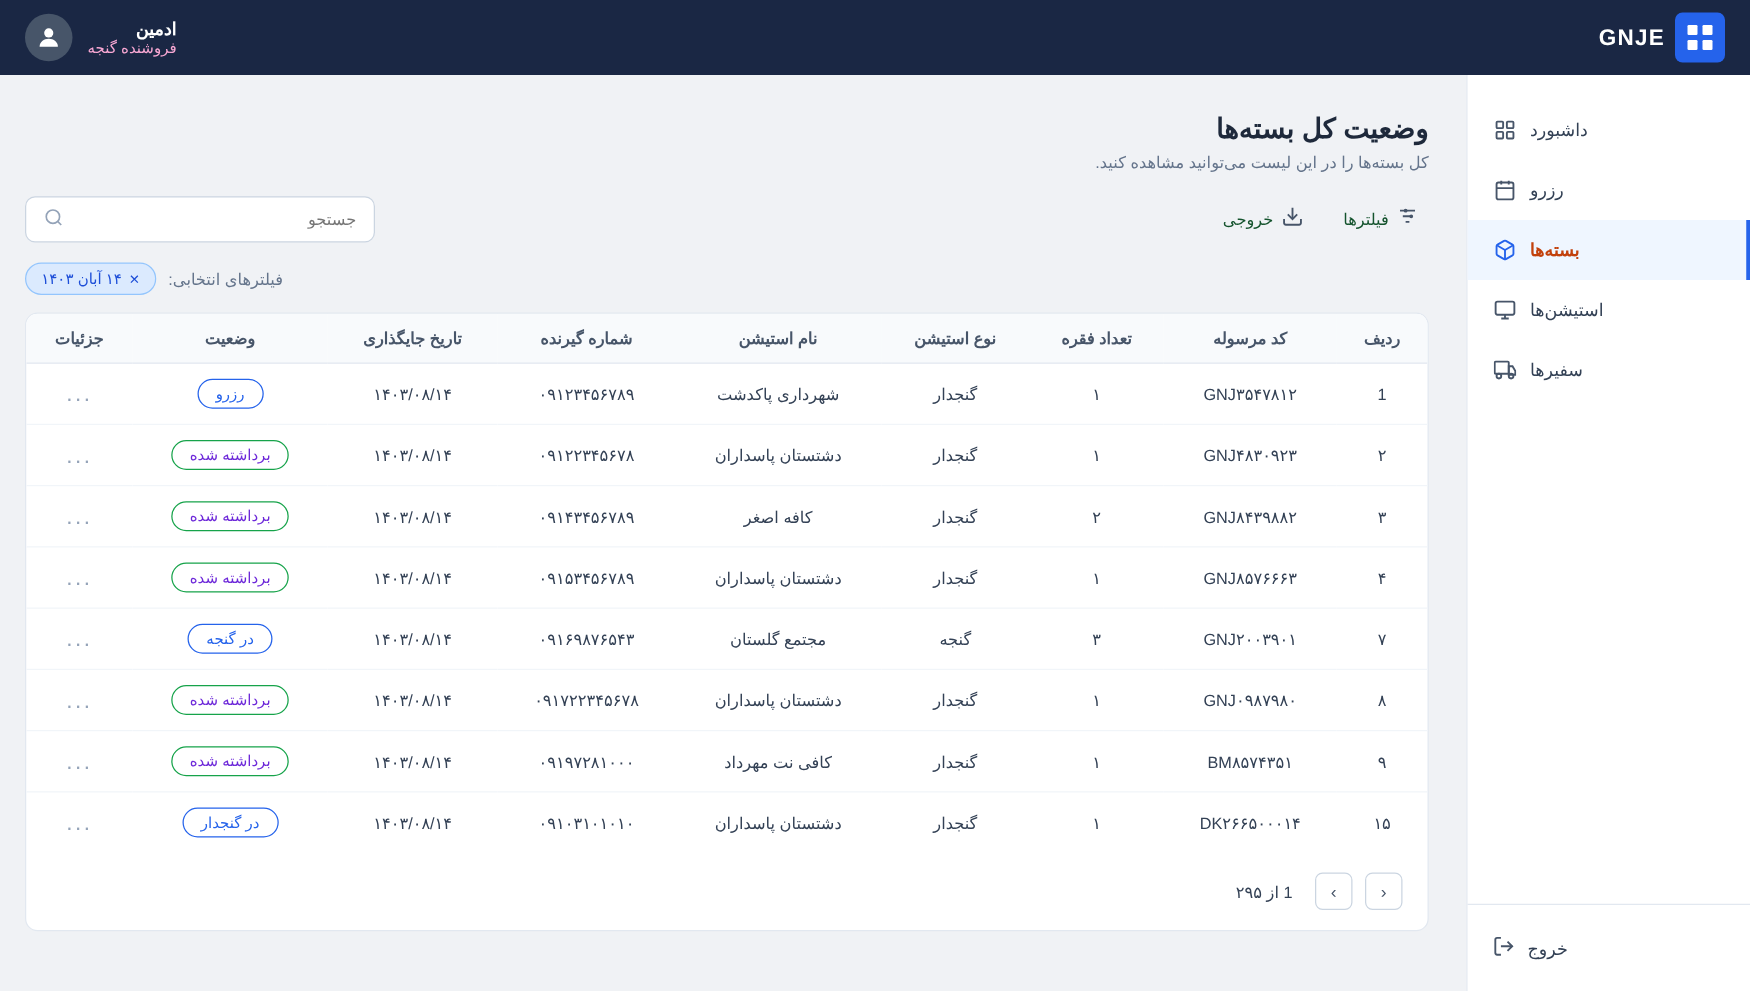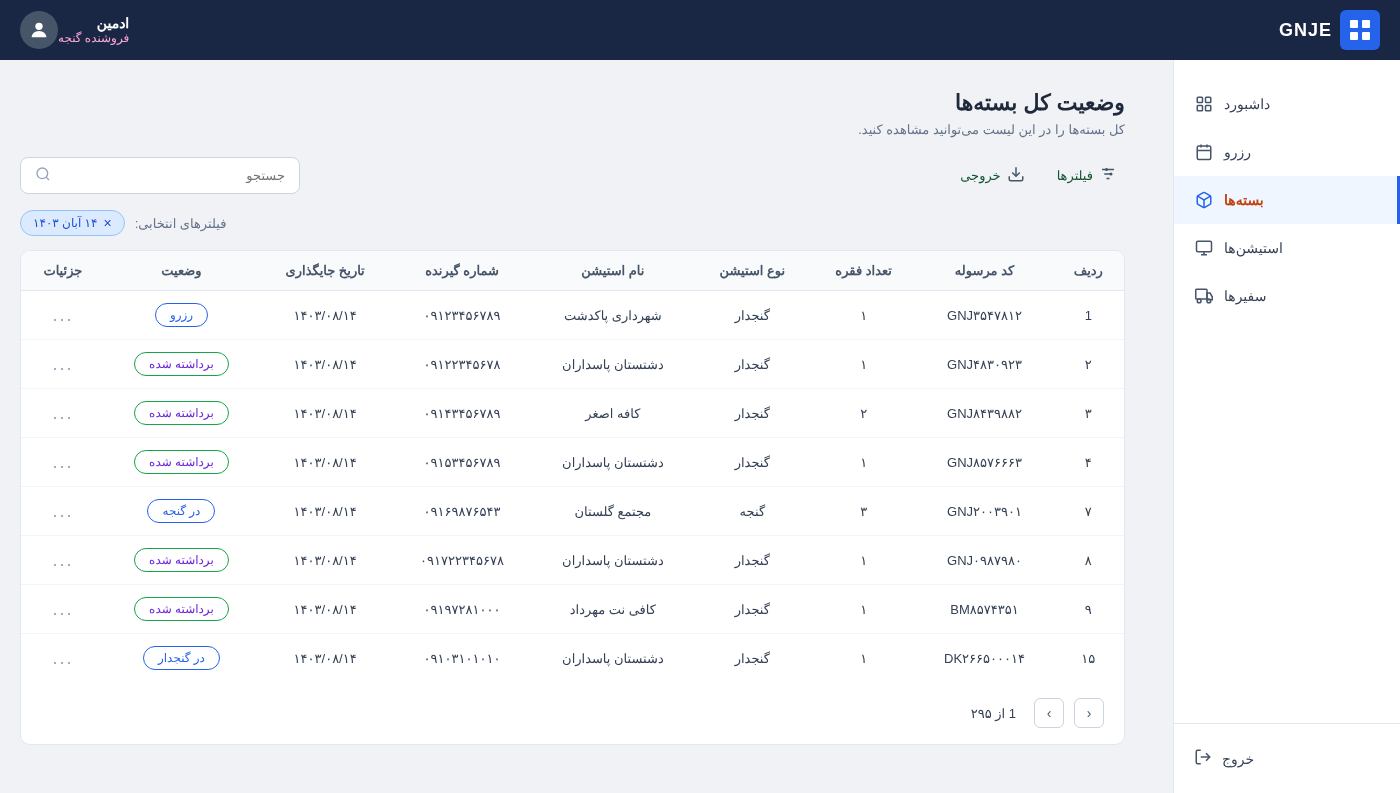--- a/index.html
+++ b/index.html
@@ -40,20 +40,21 @@
     .logo-icon svg { width: 24px; height: 24px; fill: white; }
     .logo-text {
       color: white;
       font-size: 18px;
       font-weight: bold;
       letter-spacing: 1px;
     }
     .user-area {
       display: flex;
       align-items: center;
+      gap: 12px;
     }
     .user-info {
       text-align: right;
     }
     .user-name {
       color: white;
       font-size: 14px;
       font-weight: bold;
     }
     .user-role {
@@ -129,21 +130,21 @@
       cursor: pointer;
       color: #334155;
       font-size: 14px;
       padding: 8px 0;
     }
 
     
     .main-content {
       flex: 1;
       overflow-y: auto;
-      padding: 30px 48px 20px 20px;
+      padding: 30px 30px 20px 20px;
     }
 
     .page-header {
       text-align: right;
       margin-bottom: 20px;
     }
     .page-title {
       font-size: 22px;
       font-weight: bold;
       color: #1e293b;

